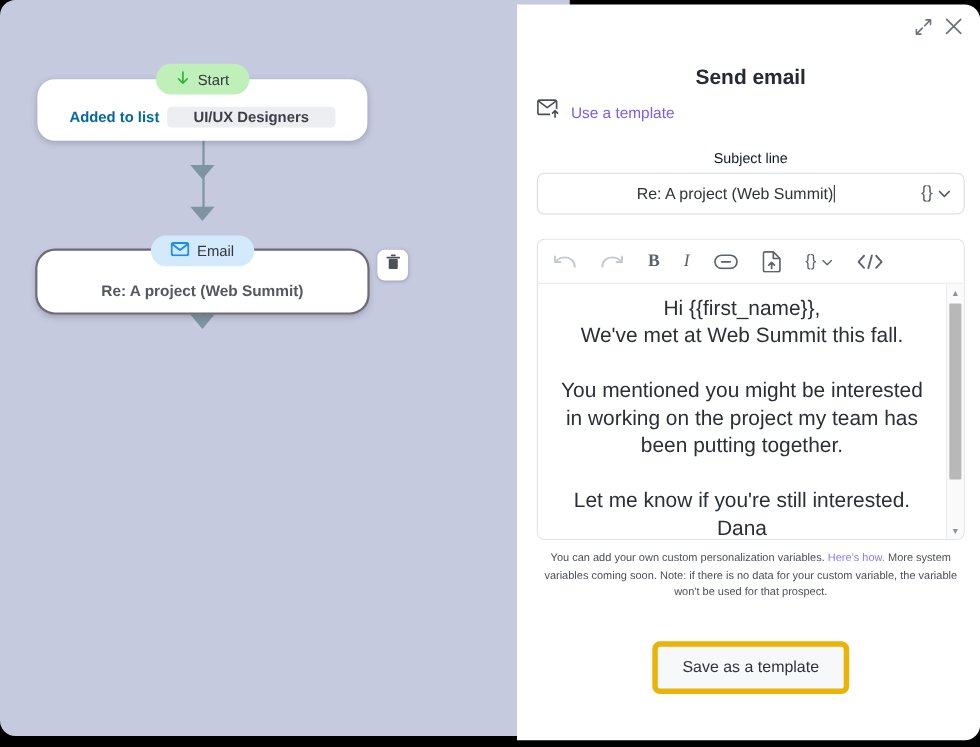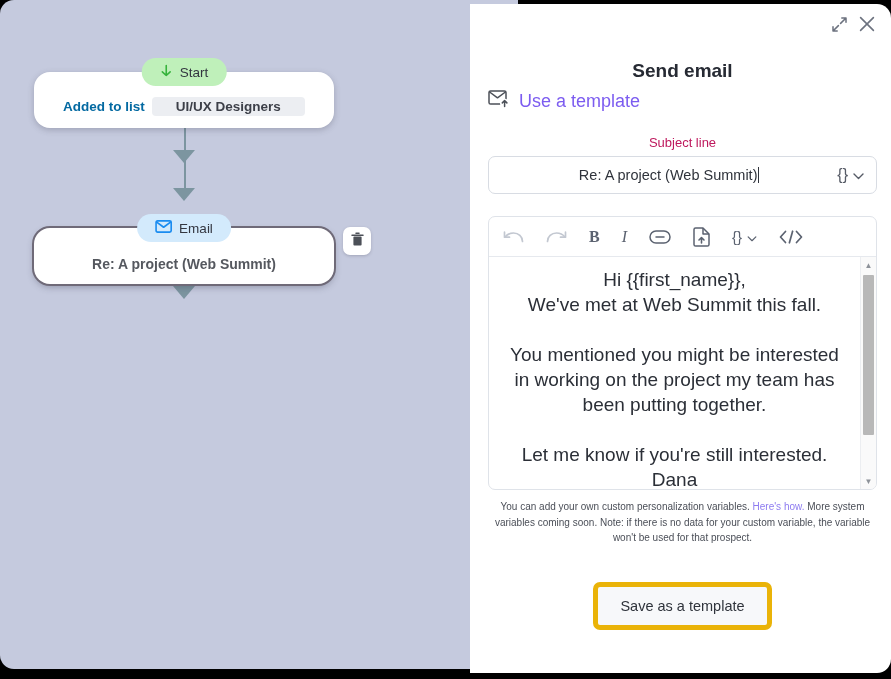--- a/index.html
+++ b/index.html
@@ -172,27 +172,27 @@
   }
 
   .use-template {
     display: flex;
     align-items: center;
     gap: 9px;
     margin-bottom: 22px;
   }
   .use-template-link {
     color: #7c5cf0;
-    font-size: 18px;
+    font-size: 14px;
     cursor: pointer;
   }
 
   .field-label {
     font-size: 13px;
-    color: #be185d;
+    color: #0f172a;
     margin-bottom: 6px;
   }
 
   .subject-box {
     position: relative;
     height: 38px;
     border: 1px solid #d8dce3;
     border-radius: 7px;
     display: flex;
     align-items: center;

